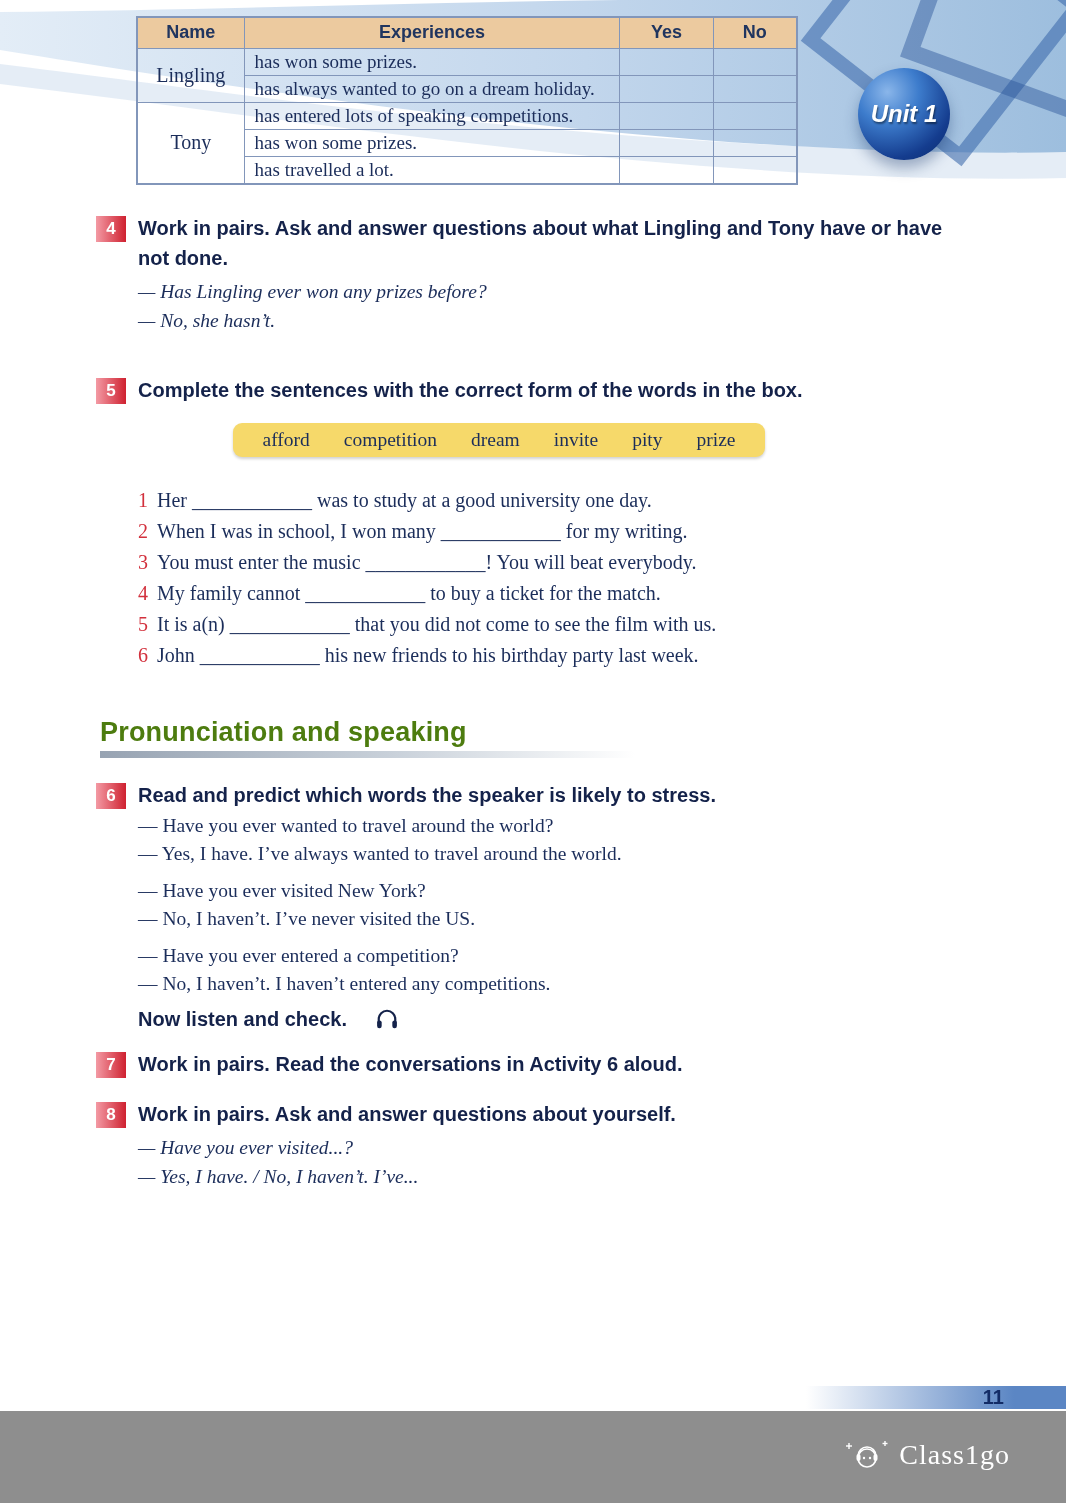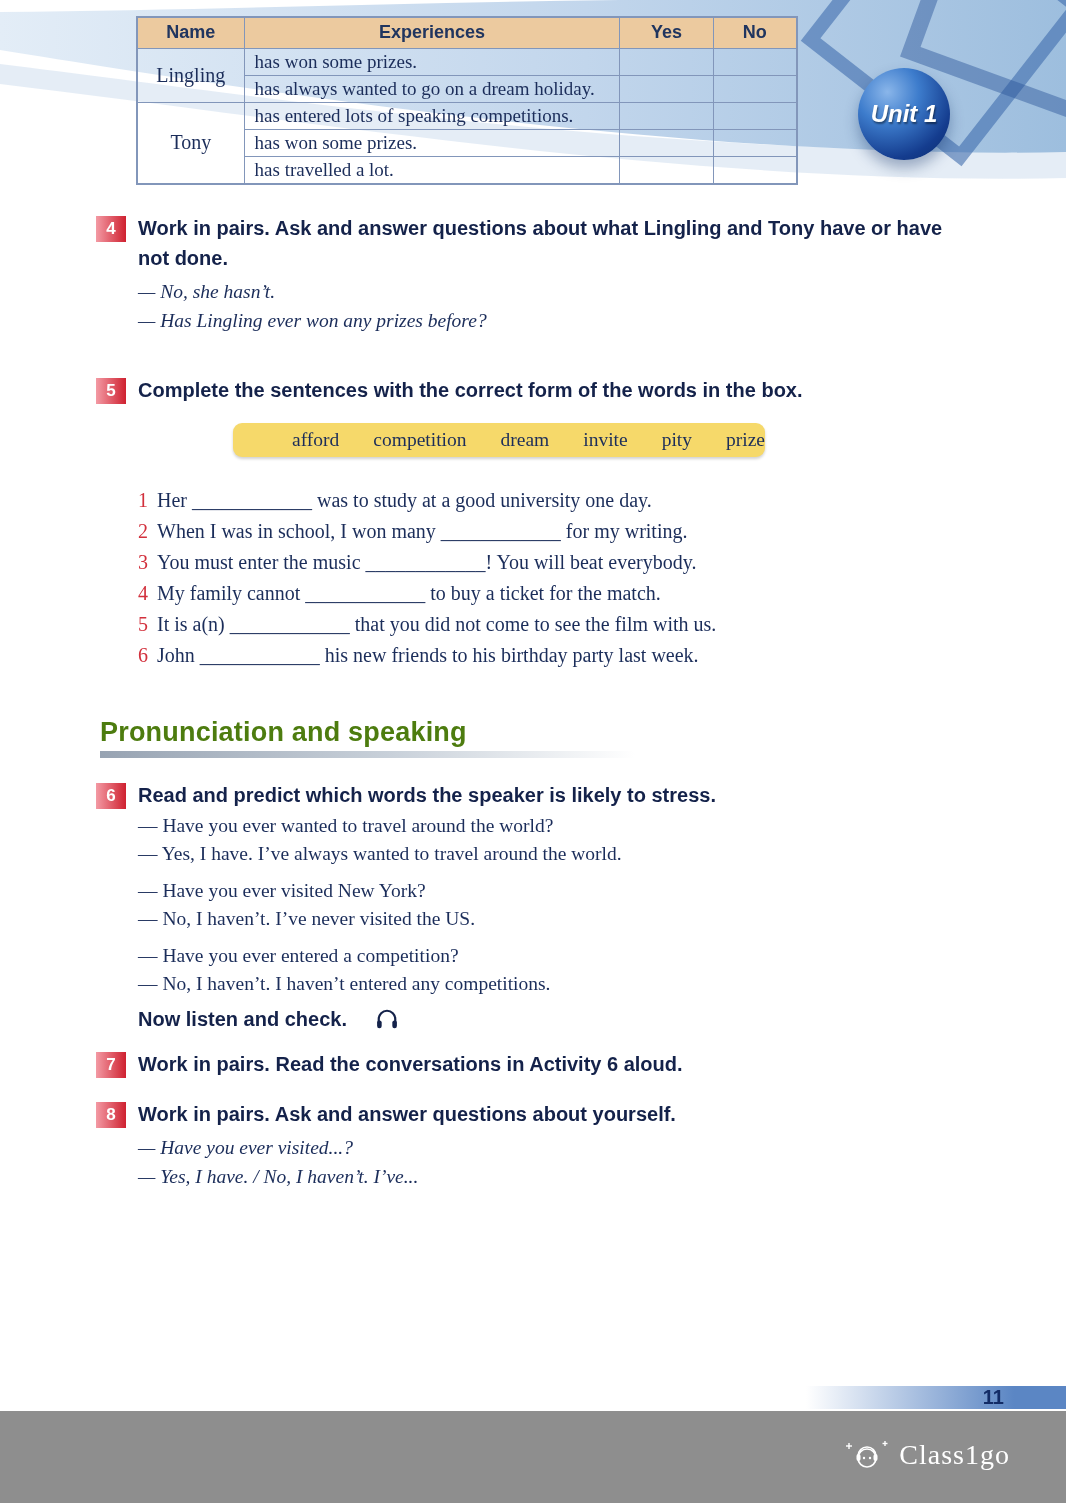--- a/index.html
+++ b/index.html
@@ -59,21 +59,21 @@
     font-family:"Liberation Sans", sans-serif; font-weight:bold; font-size:20px; line-height:30px;
     color:#14224a; max-width:835px;
   }
   .examples { margin-top:4px; }
   .example { font-style:italic; font-size:19.5px; line-height:29px; color:#1b2d5a; }
 
   
   .word-box {
     margin:18px 0 0 95px; width:532px; height:34px; border-radius:9px;
     background:#f6d96a; box-shadow:0 2px 3px rgba(0,0,0,.18);
-    display:flex; align-items:center; justify-content:flex-end; gap:34px;
+    display:flex; align-items:center; justify-content:center; gap:34px;
     font-size:19.5px; color:#1b2d5a;
   }
 
   .sentences { margin-top:28px; }
   .sentence { font-size:20px; line-height:31px; }
   .s-num { color:#d2303c; margin-right:9px; }
 
   
   .pron-block { margin-top:46px; margin-left:4px; }
   .pron-head {
@@ -184,22 +184,22 @@
           <td class="check-cell"></td>
         </tr>
       </tbody>
     </table>
 
     <section class="activity act4">
       <span class="act-num">4</span>
       <div class="act-body">
         <p class="act-instruction">Work in pairs. Ask and answer questions about what Lingling and Tony have or have not done.</p>
         <div class="examples">
+          <p class="example">— Has Lingling ever won any prizes before?</p>
           <p class="example">— No, she hasn’t.</p>
-          <p class="example">— Has Lingling ever won any prizes before?</p>
         </div>
       </div>
     </section>
 
     <section class="activity act5">
       <span class="act-num">5</span>
       <div class="act-body">
         <p class="act-instruction">Complete the sentences with the correct form of the words in the box.</p>
         <div class="word-box">
           <span>afford</span>

